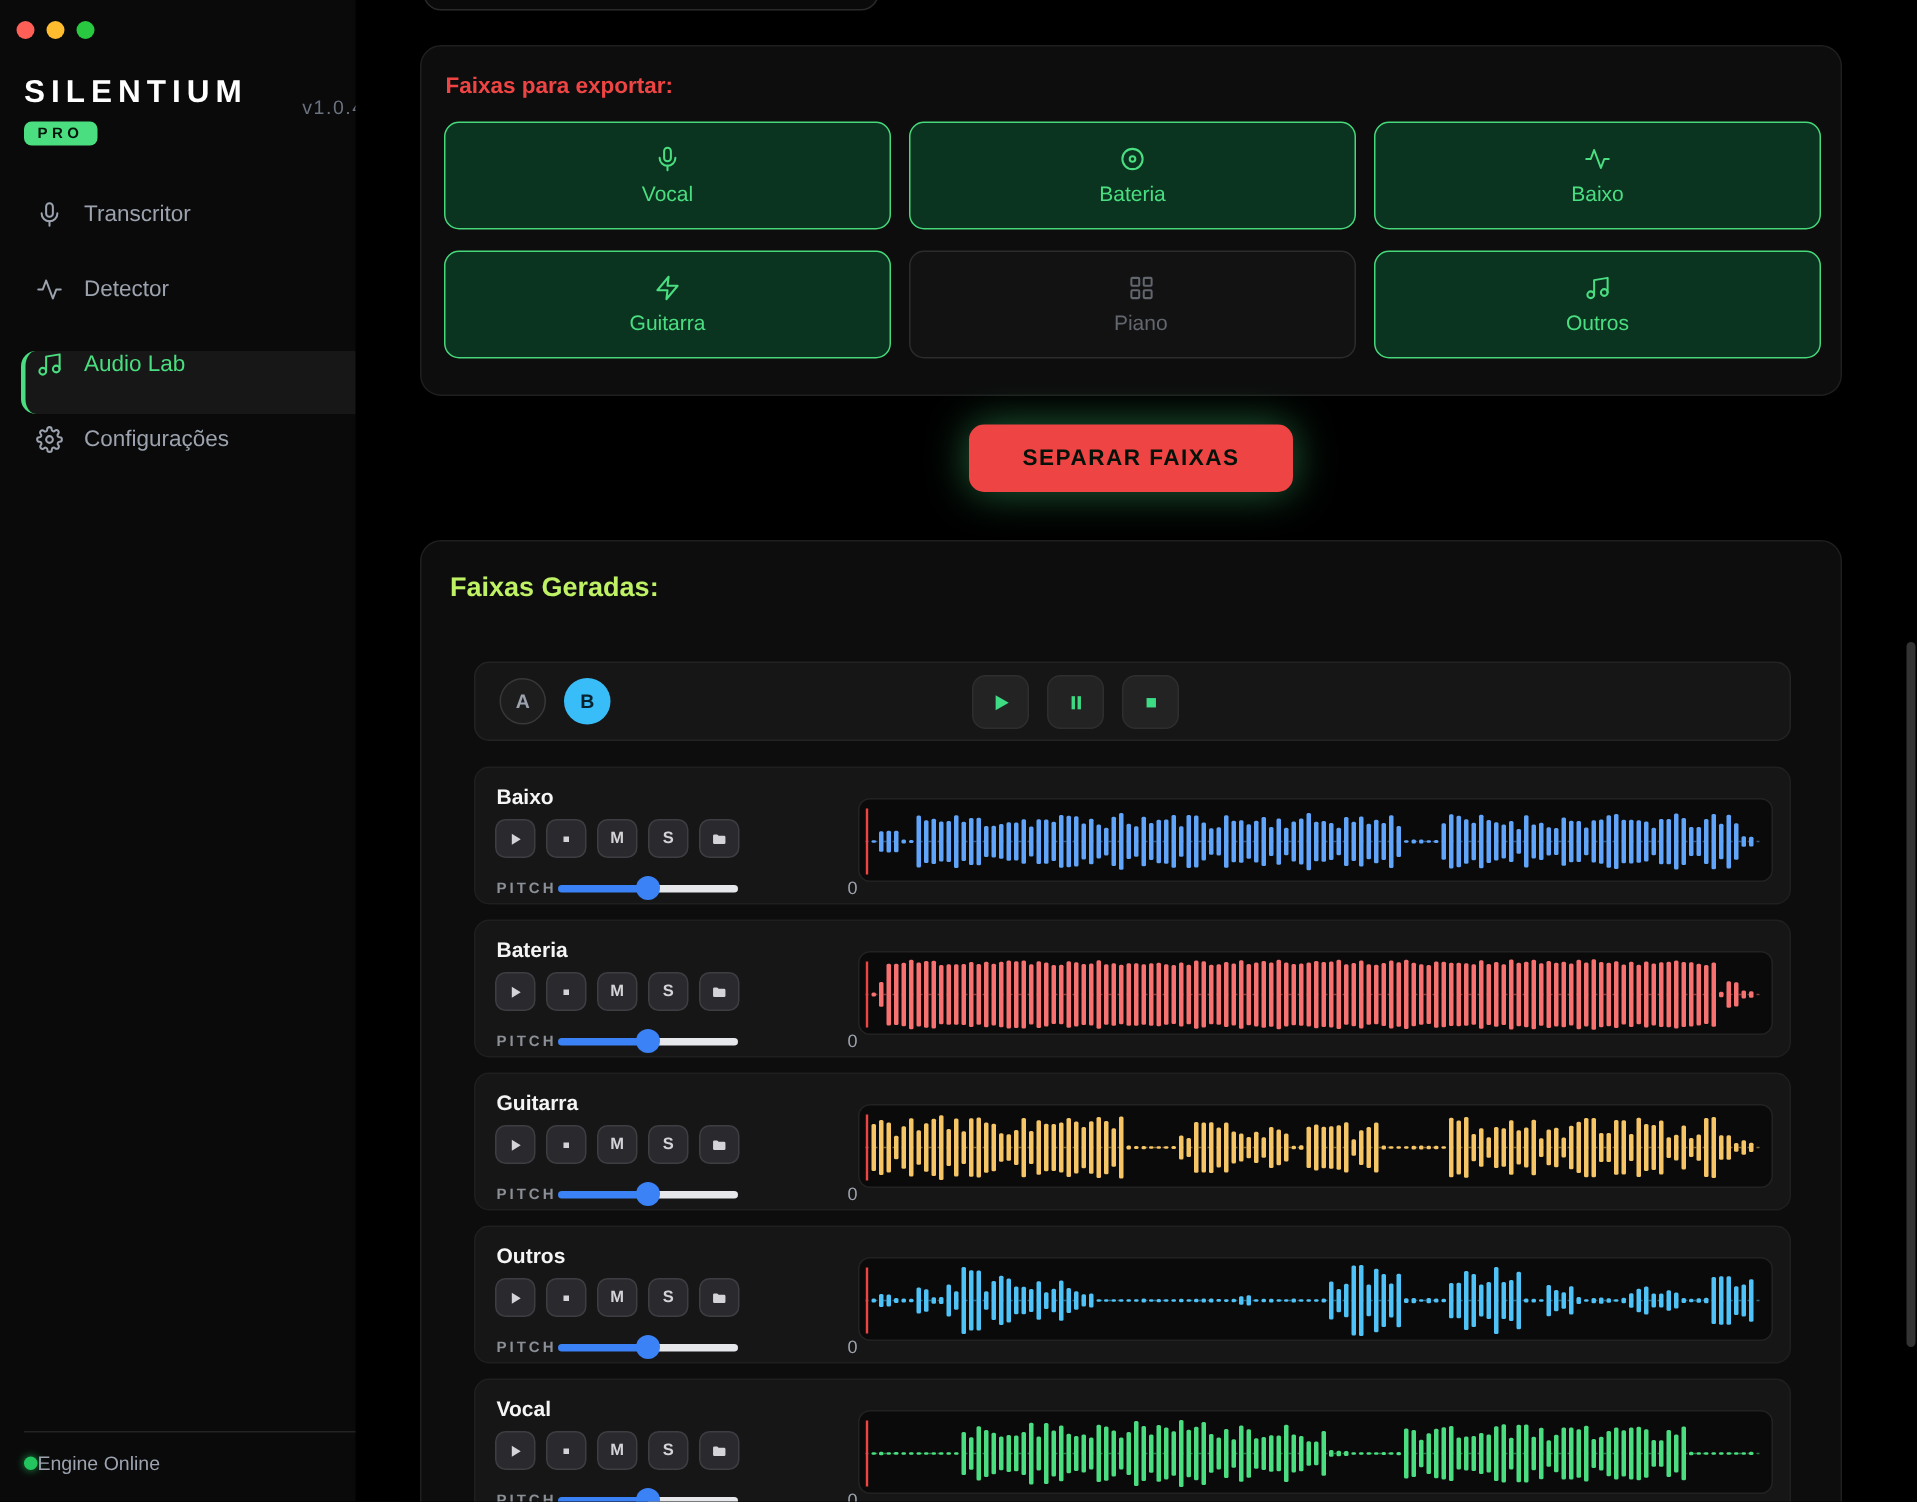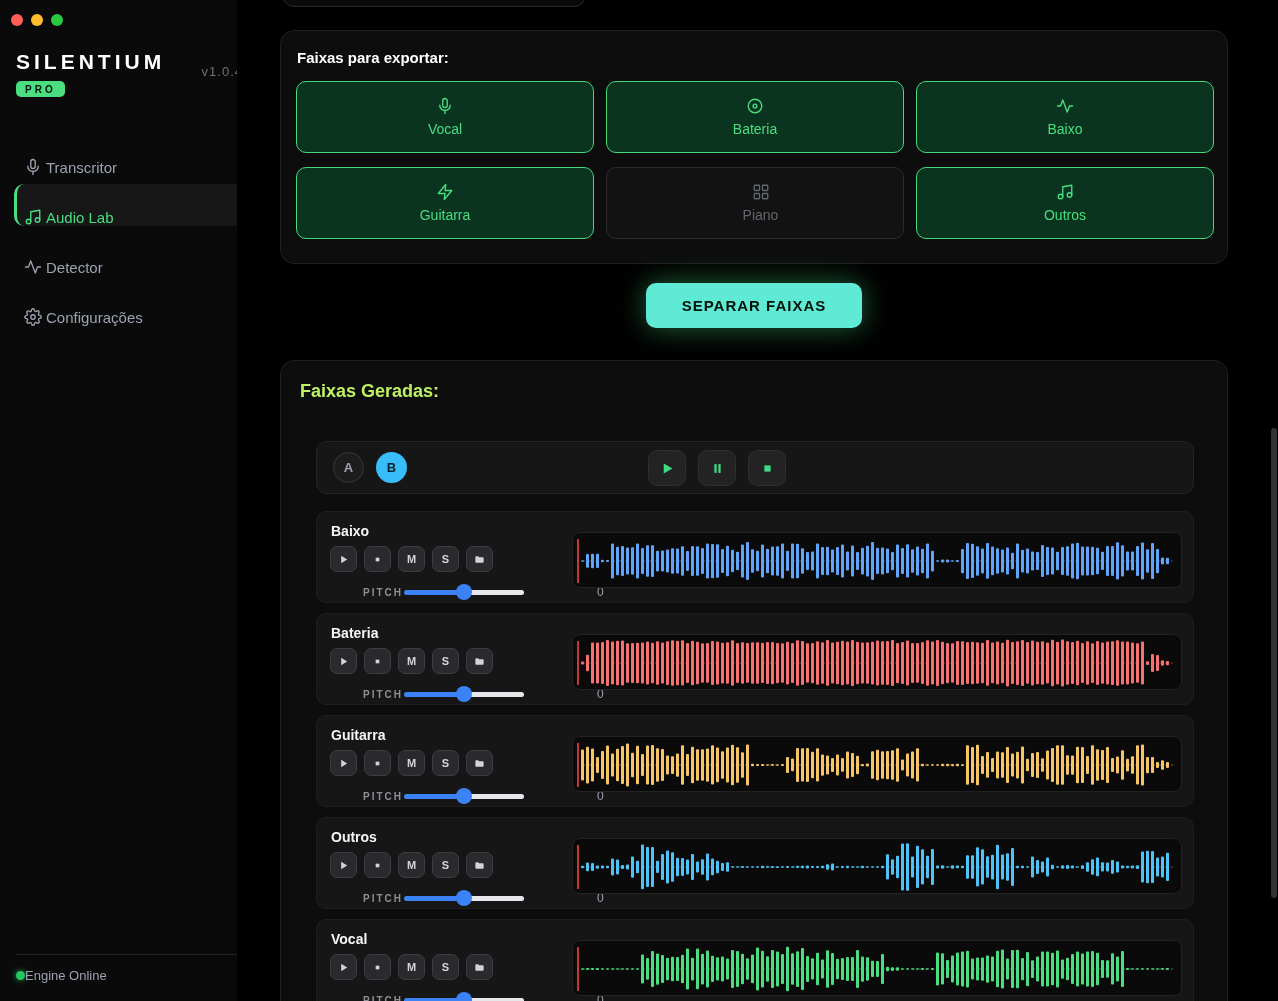--- a/index.html
+++ b/index.html
@@ -11,49 +11,49 @@
   #sidebar { position:absolute; left:0; top:0; width:264px; height:1001px;
     background:#0a0a0a; border-right:1px solid #1c1c1c; }
   .traffic { position:absolute; top:14px; left:11px; display:flex; gap:8px; }
   .traffic span { width:12px; height:12px; border-radius:50%; display:block; }
   .logo-wrap { position:absolute; left:16px; top:50px; right:16px; }
   .brand { color:#fff; font-size:21px; font-weight:800; letter-spacing:4px; }
   .version { position:absolute; right:4px; top:14px; color:#6b7280; font-size:13px; letter-spacing:1px; }
   .pro-badge { display:inline-block; margin-top:7px; background:#4ade80; color:#03140a;
     font-size:10px; font-weight:800; letter-spacing:3px; padding:3px 9px 2px; border-radius:5px; }
   #nav { position:absolute; left:14px; right:14px; top:134px; }
-  .nav-item { display:flex; align-items:flex-end; gap:4px; height:42px; padding-left:10px;
+  .nav-item { display:flex; align-items:flex-start; gap:14px; height:42px; padding-left:10px;
     color:#9ca3af; font-size:15px; border-radius:10px; margin-bottom:8px; cursor:pointer; }
   .nav-item svg { width:18px; height:18px; stroke:currentColor; fill:none;
     stroke-width:1.8; stroke-linecap:round; stroke-linejoin:round; flex:0 0 auto; }
   .nav-item.active { background:#171717; color:#4ade80; border-left:3px solid #4ade80; padding-left:7px; }
   #sidebar-footer { position:absolute; left:16px; right:16px; bottom:18px; }
   #sidebar-footer .divider { border-top:1px solid #232323; margin-bottom:13px; }
   .status-row { display:flex; align-items:center; gap:0; color:#9ca3af; font-size:13px; }
   .status-dot { width:9px; height:9px; border-radius:50%; background:#22c55e; box-shadow:0 0 6px rgba(34,197,94,.8); }
 
   
   #main { position:absolute; left:237px; top:0; width:1041px; height:1001px; background:#000; }
   .panel { position:absolute; background:#0d0d0d; border:1px solid #1f1f1f; border-radius:14px; }
   #top-cut { position:absolute; left:45px; top:-22px; width:304px; height:29px;
     border:1px solid #2a2a2a; border-radius:12px; background:#0a0a0a; }
 
   #export-panel { left:43px; top:30px; width:948px; height:234px; }
-  #export-title { position:absolute; left:16px; top:18px; color:#ffffff; font-size:15px; font-weight:700; }
+  #export-title { position:absolute; left:16px; top:18px; color:#ef4444; font-size:15px; font-weight:700; }
   #stem-grid { position:absolute; left:15px; top:50px; width:918px;
     display:grid; grid-template-columns:repeat(3,1fr); column-gap:12px; row-gap:14px; }
   .stem { height:72px; border-radius:10px; display:flex; flex-direction:column;
     align-items:center; justify-content:center; gap:6px; font-size:14px; cursor:pointer; }
   .stem svg { width:18px; height:18px; stroke:currentColor; fill:none;
     stroke-width:1.8; stroke-linecap:round; stroke-linejoin:round; }
   .stem.selected { background:#0a3420; border:1px solid #46d87b; color:#4ade80; }
   .stem.unselected { background:#121212; border:1px solid #2c2c2c; color:#62666e;padding-left:11px; }
 
   #separate-btn { position:absolute; left:409px; top:283px; width:216px; height:45px;
-    background:#5eead4; border:none; border-radius:10px; color:#04120a; font-weight:800;
+    background:#ef4444; border:none; border-radius:10px; color:#04120a; font-weight:800;
     font-size:15px; letter-spacing:1px; cursor:pointer; font-family:inherit;
     box-shadow:0 0 28px rgba(74,222,128,.45); }
 
   #generated-panel { left:43px; top:360px; width:948px; height:680px; }
   #generated-title { position:absolute; left:19px; top:20px; color:#bef264; font-size:18px; font-weight:700; }
 
   #toolbar { position:absolute; left:35px; top:80px; width:878px; height:53px;
     background:#161616; border:1px solid #232323; border-radius:10px; }
   .ab-btn { position:absolute; top:10px; width:31px; height:31px; border-radius:50%;
     font-size:13px; font-weight:700; cursor:pointer; font-family:inherit; }
@@ -70,21 +70,21 @@
     border-radius:50%; background:#3b82f6; }
 
   .track-row { position:absolute; left:35px; width:878px; height:92px;
     background:#161616; border:1px solid #1f1f1f; border-radius:10px; }
   .track-name { position:absolute; left:14px; top:11px; color:#f5f5f5; font-size:14px; font-weight:700; }
   .track-btns { position:absolute; left:13px; top:34px; display:flex; gap:7px; }
   .mini-btn { width:27px; height:26px; background:#2a2a2e; border:1px solid #3d3d42;
     border-radius:7px; color:#d4d4d8; display:flex; align-items:center; justify-content:center;
     font-size:11px; font-weight:700; cursor:pointer; font-family:inherit; }
   .mini-btn svg { width:11px; height:11px; fill:#d4d4d8; stroke:none; }
-  .pitch-row { position:absolute; left:14px; top:73px; display:flex; align-items:center;margin-left:32px; }
+  .pitch-row { position:absolute; left:14px; top:73px; display:flex; align-items:center; }
   .pitch-label { color:#8b8f96; font-size:10px; font-weight:700; letter-spacing:2px; width:41px; }
   .pitch-slider { position:relative; width:120px; height:5px; border-radius:3px; cursor:pointer;
     background:linear-gradient(to right,#3b82f6 50%, #e5e7eb 50%); }
   .pitch-thumb { position:absolute; left:50%; top:50%; transform:translate(-50%,-50%);
     width:16px; height:16px; border-radius:50%; background:#3b82f6; }
   .pitch-value { color:#9ca3af; font-size:12px; margin-left:73px; }
   .waveform-box { position:absolute; left:255px; top:20px; width:610px; height:56px;
     background:#0a0a0a; border:1px solid #222; border-radius:8px; overflow:hidden; cursor:pointer; }
 
   #scrollbar-thumb { position:absolute; left:1034px; top:428px; width:6px; height:470px;
@@ -108,33 +108,33 @@
     </div>
     <nav id="nav">
         <div class="nav-item">
           <svg viewBox="0 0 24 24">
             <path d="M12 2a3 3 0 0 0-3 3v6a3 3 0 0 0 6 0V5a3 3 0 0 0-3-3z"></path>
             <path d="M19 11a7 7 0 0 1-14 0"></path>
             <line x1="12" y1="18" x2="12" y2="22"></line>
           </svg>
           <span>Transcritor</span>
         </div>
+        <div class="nav-item">
+          <svg viewBox="0 0 24 24">
+            <path d="M22 12h-4l-3 8L9 4l-3 8H2"></path>
+          </svg>
+          <span>Detector</span>
+        </div>
         <div class="nav-item active">
           <svg viewBox="0 0 24 24">
             <path d="M9 18V5l12-2v13"></path>
             <circle cx="6" cy="18" r="3"></circle>
             <circle cx="18" cy="16" r="3"></circle>
           </svg>
           <span>Audio Lab</span>
-        </div>
-        <div class="nav-item">
-          <svg viewBox="0 0 24 24">
-            <path d="M22 12h-4l-3 8L9 4l-3 8H2"></path>
-          </svg>
-          <span>Detector</span>
         </div>
         <div class="nav-item">
           <svg viewBox="0 0 24 24">
             <circle cx="12" cy="12" r="3"></circle>
             <path d="M19.4 15a1.65 1.65 0 0 0 .33 1.82l.06.06a2 2 0 1 1-2.83 2.83l-.06-.06a1.65 1.65 0 0 0-1.82-.33 1.65 1.65 0 0 0-1 1.51V21a2 2 0 1 1-4 0v-.09a1.65 1.65 0 0 0-1-1.51 1.65 1.65 0 0 0-1.82.33l-.06.06a2 2 0 1 1-2.83-2.83l.06-.06a1.65 1.65 0 0 0 .33-1.82 1.65 1.65 0 0 0-1.51-1H3a2 2 0 1 1 0-4h.09a1.65 1.65 0 0 0 1.51-1 1.65 1.65 0 0 0-.33-1.82l-.06-.06a2 2 0 1 1 2.83-2.83l.06.06a1.65 1.65 0 0 0 1.82.33h0a1.65 1.65 0 0 0 1-1.51V3a2 2 0 1 1 4 0v.09a1.65 1.65 0 0 0 1 1.51h0a1.65 1.65 0 0 0 1.82-.33l.06-.06a2 2 0 1 1 2.83 2.83l-.06.06a1.65 1.65 0 0 0-.33 1.82v0a1.65 1.65 0 0 0 1.51 1H21a2 2 0 1 1 0 4h-.09a1.65 1.65 0 0 0-1.51 1z"></path>
           </svg>
           <span>Configurações</span>
         </div>
       </nav>
     <div id="sidebar-footer">

